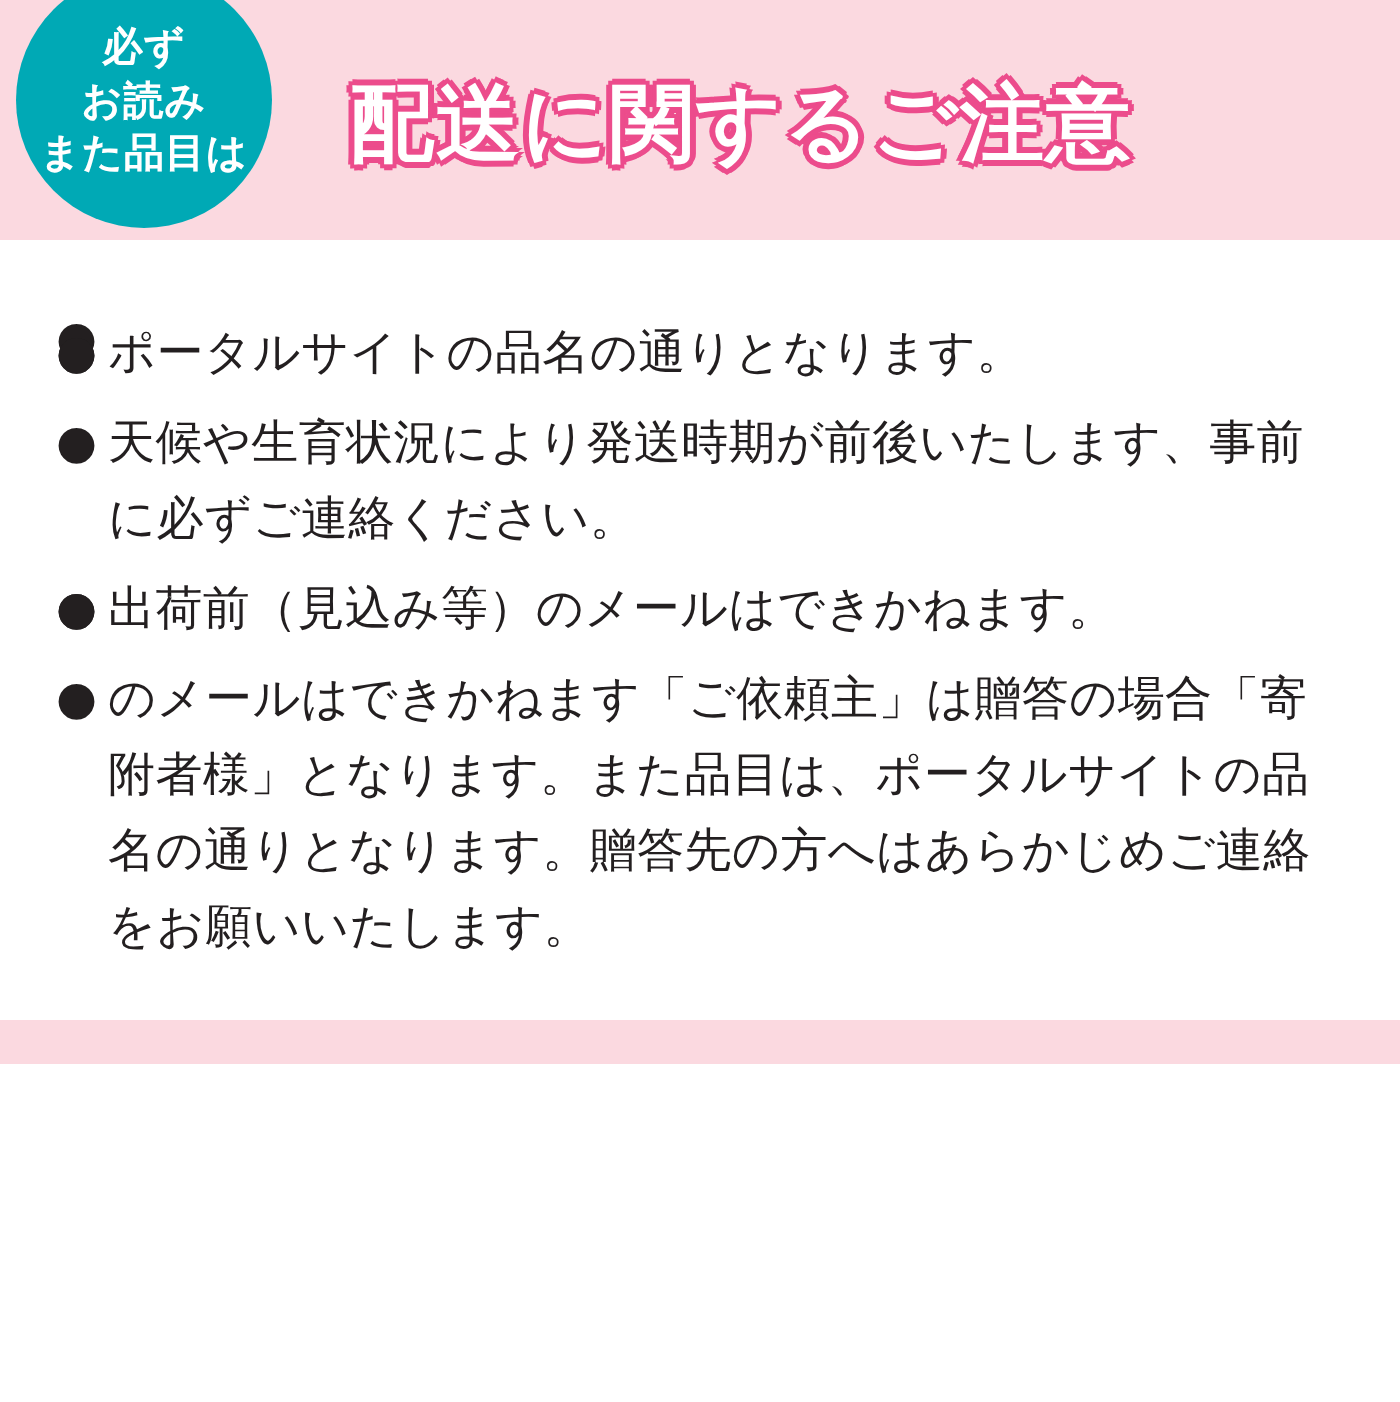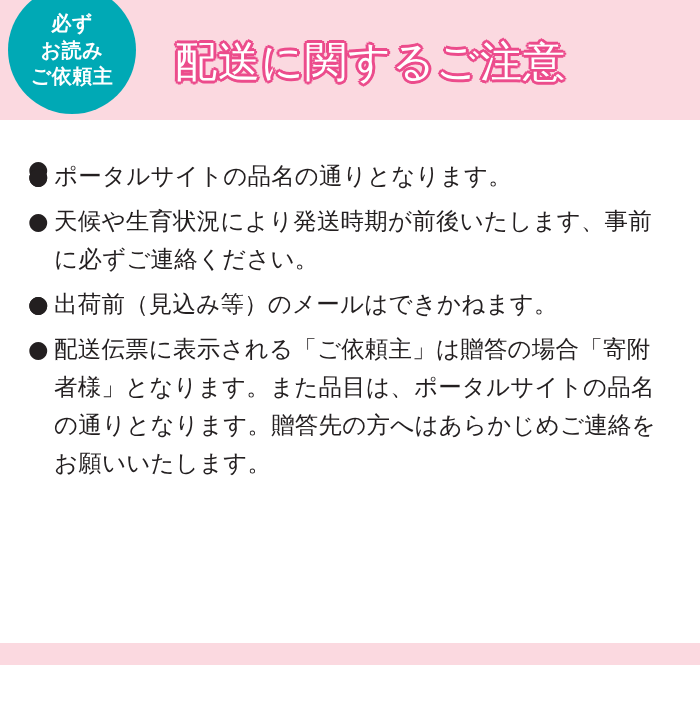--- a/index.html
+++ b/index.html
@@ -9,21 +9,21 @@
   body {
     width: 700px;
     height: 701px;
     background: #ffffff;
     font-family: "DejaVu Sans", sans-serif;
     overflow: hidden;
   }
   .page {
     position: relative;
     width: 700px;
-    height: 665px;
+    height: 532px;
     background: #ffffff;
     box-sizing: border-box;
   }
   
   .header-band {
     position: absolute;
     top: 0;
     left: 0;
     width: 700px;
     height: 120px;
@@ -53,21 +53,21 @@
     display: block;
     text-align: center;
     white-space: nowrap;
   }
   
   .header-title {
     position: absolute;
     top: 34px;
     left: 175px;
     font-size: 42px;
-    font-weight: normal;
+    font-weight: bold;
     color: #ffffff;
     letter-spacing: 1px;
     text-shadow:
       -2px -2px 0 #ec4c8c,  2px -2px 0 #ec4c8c,
       -2px  2px 0 #ec4c8c,  2px  2px 0 #ec4c8c,
       -3px  0   0 #ec4c8c,  3px  0   0 #ec4c8c,
        0   -3px 0 #ec4c8c,  0    3px 0 #ec4c8c;
     white-space: nowrap;
   }
   
@@ -110,21 +110,21 @@
 </head>
 <body>
 
 <div class="page">
 
   <div class="header-band"></div>
 
   <div class="badge">
     <span>必ず</span>
     <span>お読み</span>
-    <span>ご依頼主</span>
+    <span>また品目は</span>
   </div>
 
   <div class="header-title">配送に関するご注意</div>
 
   <div class="notes">
     <div class="note-item">
       <span class="bullet">●</span>
     </div>
     <div class="note-item">
       <span class="bullet">●</span>
@@ -139,19 +139,19 @@
     </div>
     <div class="note-item">
       <span class="bullet">●</span>
     </div>
     <div class="note-item">
       <span class="bullet">●</span>
       <span>出荷前（見込み等）のメールはできかねます。</span>
     </div>
     <div class="note-item">
       <span class="bullet">●</span>
-      <span>配送伝票に表示される「ご依頼主」は贈答の場合「寄附者様」となります。また品目は、ポータルサイトの品名の通りとなります。贈答先の方へはあらかじめご連絡をお願いいたします。</span>
+      <span>のメールはできかねます「ご依頼主」は贈答の場合「寄附者様」となります。また品目は、ポータルサイトの品名の通りとなります。贈答先の方へはあらかじめご連絡をお願いいたします。</span>
     </div>
   </div>
 
   <div class="footer-bar"></div>
 
 </div>
 
 </body></html>

